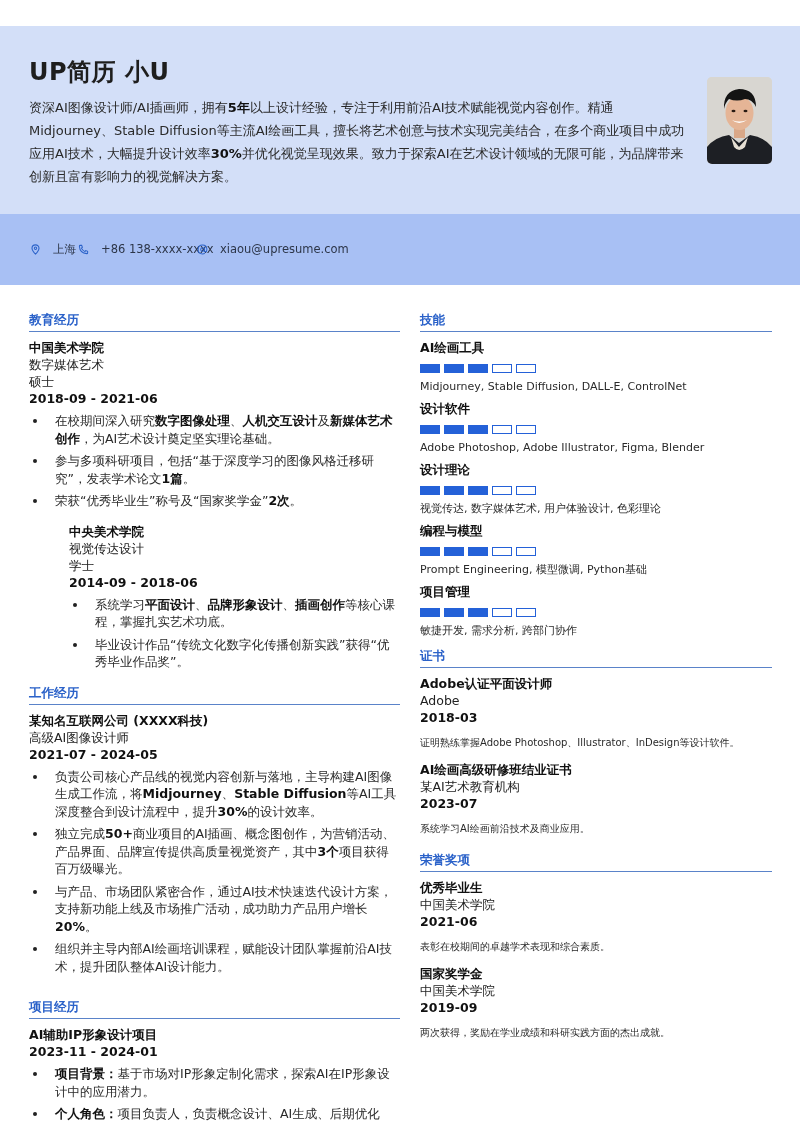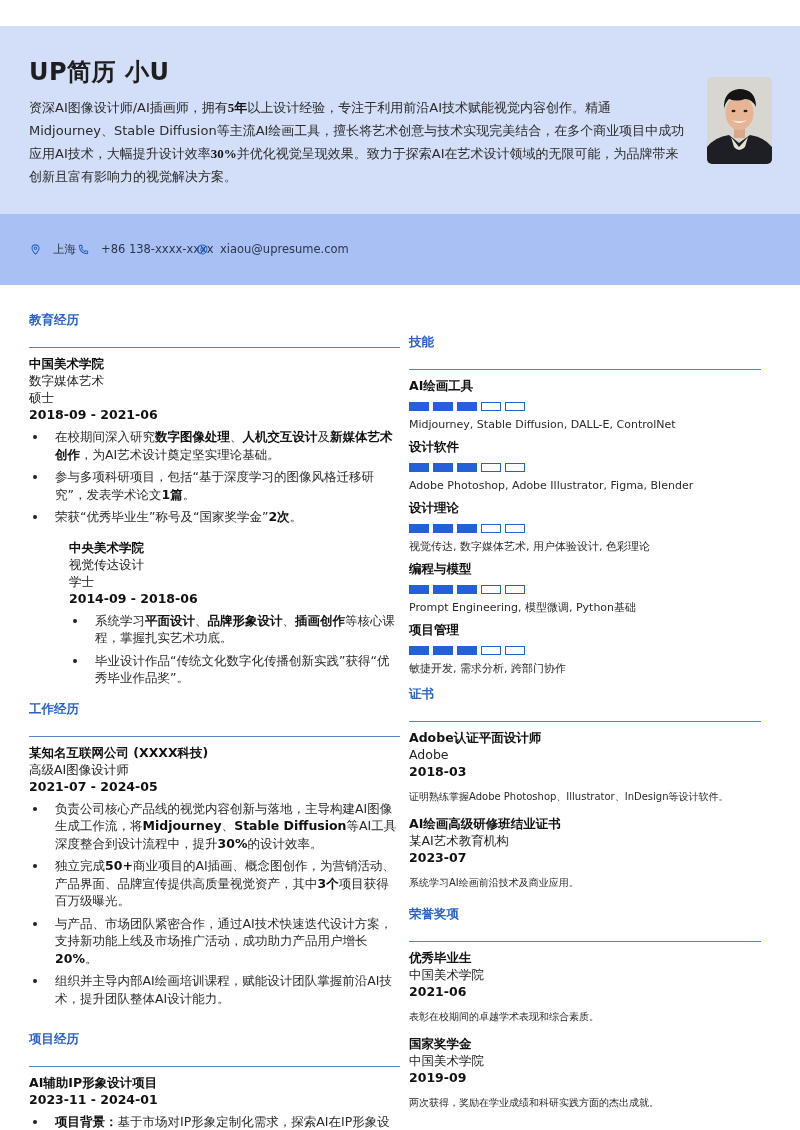--- a/index.html
+++ b/index.html
@@ -2,31 +2,31 @@
 <html><head>
 <meta charset="utf-8">
 <style>
   * { box-sizing: border-box; margin: 0; padding: 0; }
   html, body { width: 800px; height: 1130px; overflow: hidden; background: #ffffff; }
   body { font-family: "DejaVu Sans", "Liberation Sans", sans-serif; color: #1f1f1f; position: relative; }
 
   .header { position: absolute; left: 0; top: 26px; width: 800px; height: 188px; background: #d3dff8; }
   .name { position: absolute; left: 29px; top: 56px; font-size: 24px; font-weight: bold; color: #1e1e1e; letter-spacing: 0.5px; }
   .summary { position: absolute; left: 29px; top: 96px; width: 660px; font-size: 13px; line-height: 23px; color: #2a2a2a; }
-  .summary b { font-weight: bold; color: #111; font-family: Liberation Serif, serif; }
+  .summary b { font-weight: bold; color: #111; }
   .photo { position: absolute; left: 707px; top: 77px; width: 65px; height: 87px; border-radius: 5px; overflow: hidden; background: #d9d7d2; }
 
   .contact-bar { position: absolute; left: 0; top: 214px; width: 800px; height: 71px; background: #a8c0f4; }
   .contact { position: absolute; top: 242px; font-size: 11.5px; color: #2c3548; display: flex; align-items: center; gap: 12px; }
   .contact svg { width: 11px; height: 11px; }
 
   .col-left { position: absolute; left: 29px; top: 312px; width: 371px; }
-  .col-right { position: absolute; left: 409px; top: 312px; width: 352px; margin-top: 22px; }
-
-  .sec-title { font-size: 12.5px; font-weight: bold; color: #2b62c9; padding-bottom: 18px; border-bottom: 1.5px solid #5a83c9; margin-bottom: 7px; }
+  .col-right { position: absolute; left: 420px; top: 312px; width: 352px; }
+
+  .sec-title { font-size: 12.5px; font-weight: bold; color: #2b62c9; padding-bottom: 2px; border-bottom: 1.5px solid #5a83c9; margin-bottom: 7px; }
   .entry-title { font-size: 12.5px; font-weight: bold; color: #111; line-height: 17px; }
   .entry-sub { font-size: 12.5px; color: #222; line-height: 17px; }
   .entry-date { font-size: 12.5px; font-weight: bold; color: #111; line-height: 17px; }
 
   ul.bullets { list-style: none; margin: 5px 0 0 0; }
   ul.bullets li { position: relative; padding-left: 26px; font-size: 12.5px; line-height: 17.5px; color: #2a2a2a; margin-bottom: 5px; }
   ul.bullets li::before { content: ""; position: absolute; left: 4px; top: 7px; width: 4px; height: 4px; border-radius: 50%; background: #222; }
   ul.bullets li b { font-weight: bold; color: #111; }
 
   .skill { margin-bottom: 5px; }

